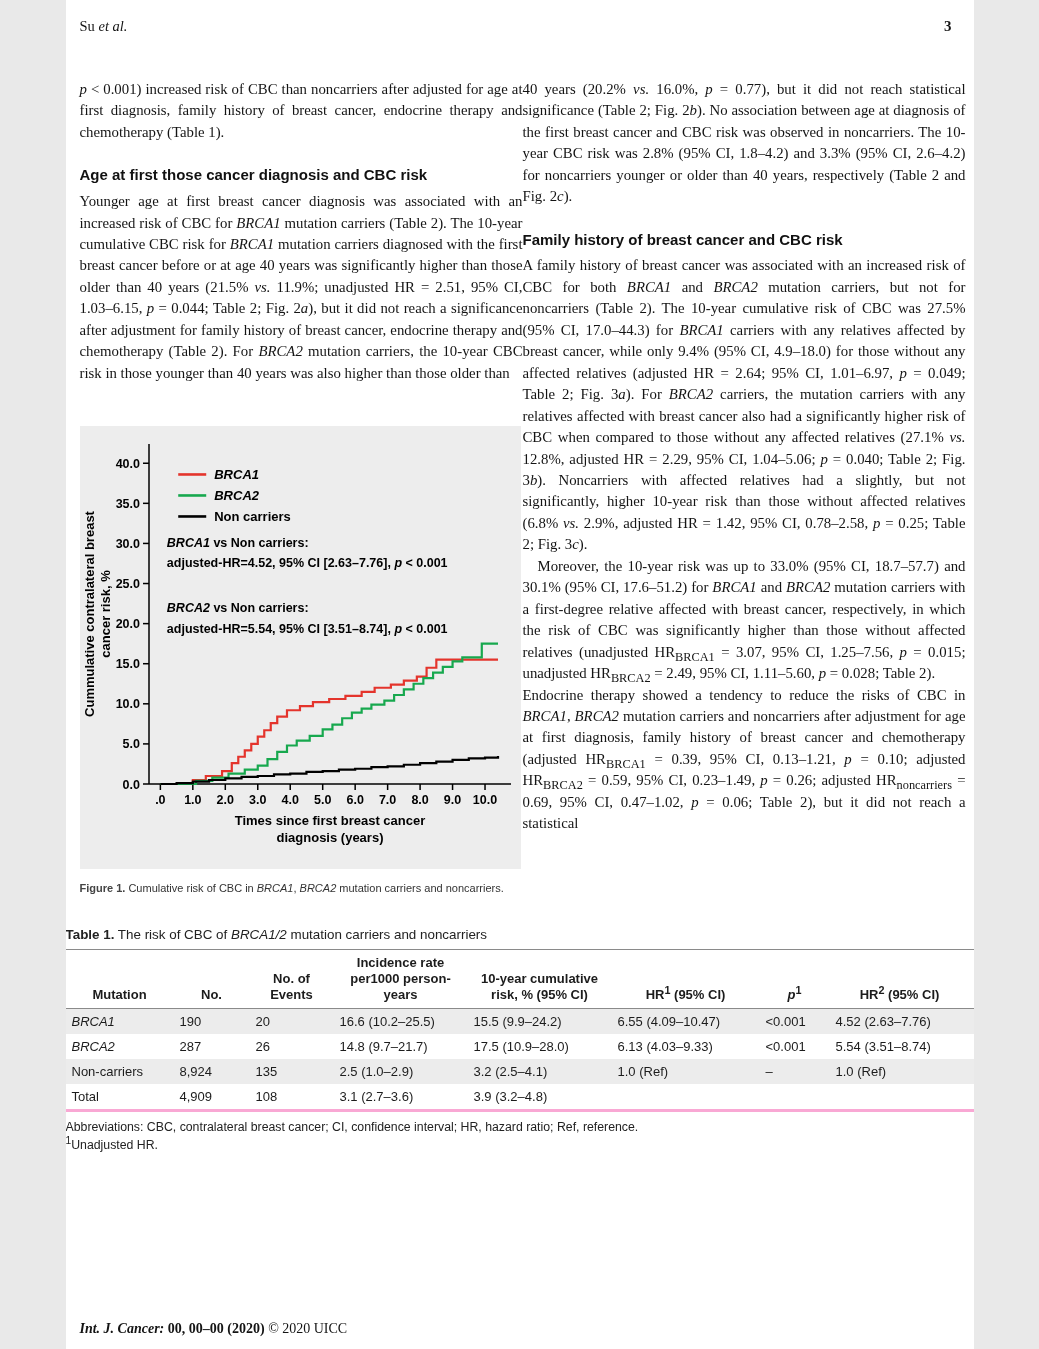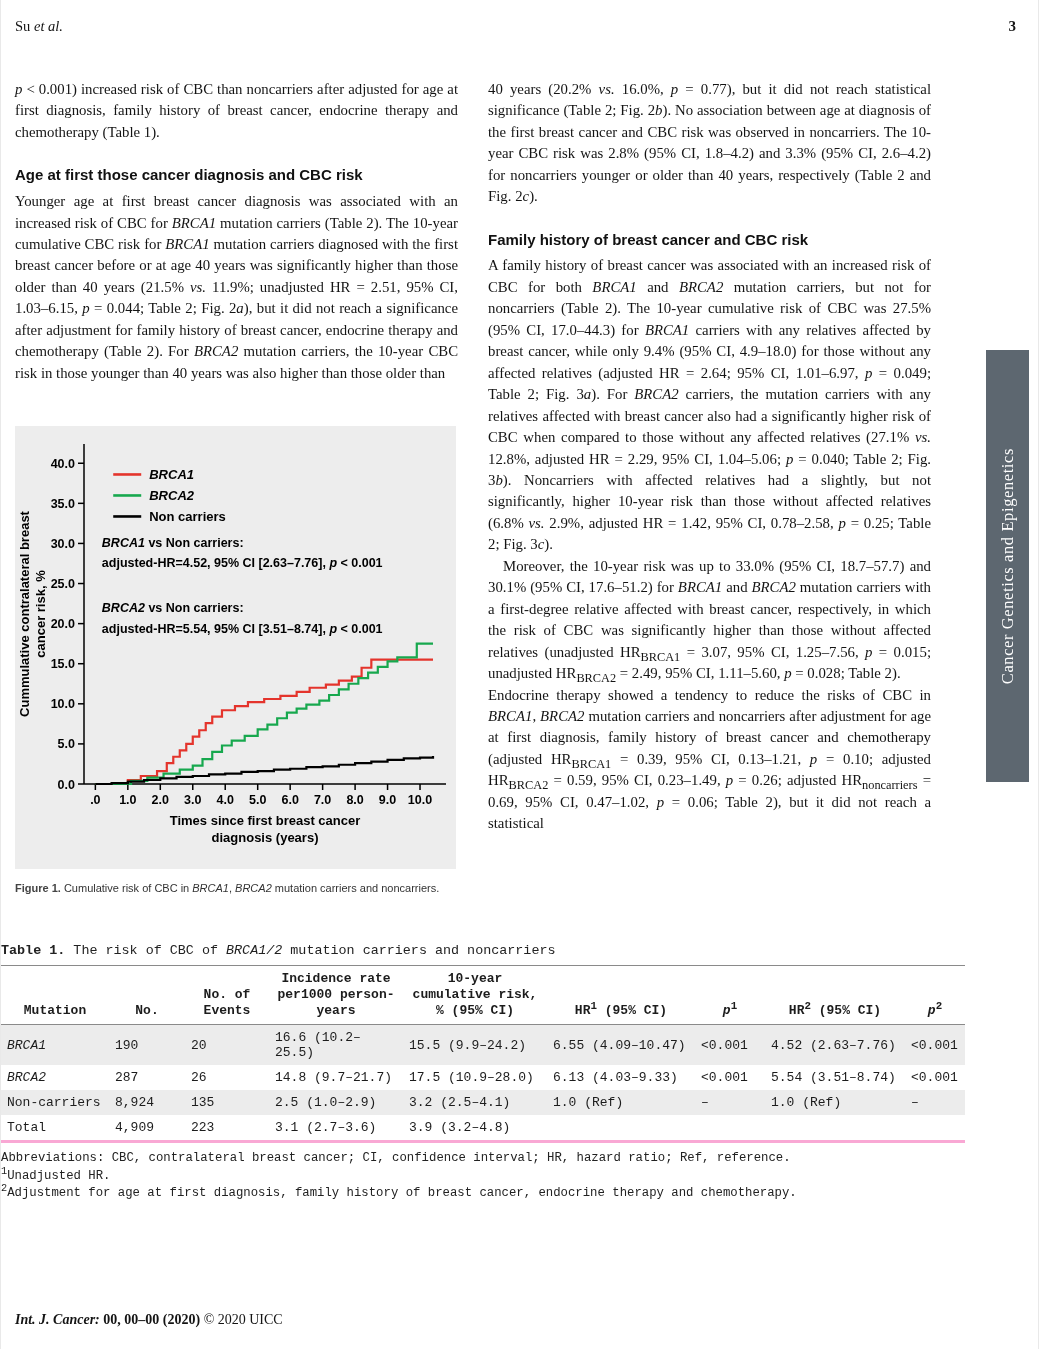--- a/index.html
+++ b/index.html
@@ -1,48 +1,48 @@
 <!DOCTYPE html>
 <html><head>
 <meta charset="utf-8">
 <style>
   html,body{margin:0;padding:0;background:#e9e9e9;}
-  .page{position:relative;width:1037px;height:1349px;background:#ffffff;margin:0 auto;
+  .page{position:relative;width:908px;height:1349px;background:#ffffff;margin:0 auto;
         font-family:"Liberation Serif",serif;color:#141414;overflow:hidden;}
   .header{display:flex;justify-content:space-between;align-items:flex-start;
           padding:18px 22px 0 14px;font-size:14.5px;}
   .header .pagenum{font-weight:bold;font-size:15px;}
-  .columns{display:flex;gap:30px;padding-left:14px;width:916px;margin-top:44px;align-items:flex-start;}
+  .columns{display:flex;padding-left:14px;width:916px;margin-top:44px;align-items:flex-start;}
   .col{width:443px;font-size:14.8px;line-height:1.45;text-align:justify;}
   .col p{margin:0;}
   .col p.indent{text-indent:15px;}
   h3{font-family:"Liberation Sans",sans-serif;font-size:15px;margin:21px 0 5px 0;text-align:left;color:#111;}
   .figure-panel{background:#ededed;margin:42px 0 0 0;padding:6px 1px 2px 1px;width:441px;box-sizing:border-box;}
   .figcap{font-family:"Liberation Sans",sans-serif;font-size:11px;line-height:1.45;
           color:#333;margin-top:12px !important;text-align:left !important;}
   .figcap .cap-label{color:#444;}
   
   .tick{font:bold 12.5px "Liberation Sans",sans-serif;fill:#000;}
   .axis-label{font:bold 13px "Liberation Sans",sans-serif;fill:#000;}
   .legend-label{font:bold 13px "Liberation Sans",sans-serif;fill:#000;}
   .annot{font:bold 12.5px "Liberation Sans",sans-serif;fill:#000;}
   
-  .table-section{width:916px;margin-top:46px;font-family:Liberation Mono, monospace;}
+  .table-section{width:916px;margin-top:30px;font-family:Liberation Sans, sans-serif;}
   .table-title{font-size:13.4px;margin-bottom:7px;color:#222;}
   table{border-collapse:collapse;width:916px;font-size:13px;color:#1c1c1c;table-layout:fixed;}
   thead th{text-align:center;vertical-align:bottom;font-weight:bold;
            border-top:1px solid #8a8a8a;border-bottom:1px solid #8a8a8a;padding:5px 6px;line-height:1.25;}
   tbody td{padding:5px 6px;}
   tbody tr.shade{background:#ececec;}
   tbody tr:last-child td{border-bottom:3px solid #f9a8d4;}
   .c0{width:96px}.c1{width:64px}.c2{width:72px}.c3{width:122px}.c4{width:132px}
   .c5{width:136px}.c6{width:58px}.c7{width:128px}.c8{width:48px}
   .footnotes{font-size:12.3px;line-height:1.42;margin-top:7px;color:#222;}
   .footnotes div{margin:0;}
-  .footer{position:absolute;left:14px;bottom:21px;font-size:14px;}
+  .footer{position:absolute;left:14px;bottom:12px;font-size:14px;}
   .footer .jn{font-weight:bold;font-style:italic;}
   .footer .iss{font-weight:bold;}
   .side-tab{position:absolute;left:985px;top:350px;width:43px;height:432px;
             display:flex;align-items:center;justify-content:center;}
   .side-tab span{writing-mode:vertical-rl;transform:rotate(180deg);color:#ffffff;
                  font-family:"Liberation Serif",serif;font-size:16.5px;letter-spacing:0.6px;white-space:nowrap;}
   sup,sub{line-height:0;}
 </style>
 </head>
 <body>
@@ -183,34 +183,33 @@
             <td class="c3">2.5 (1.0–2.9)</td>
             <td class="c4">3.2 (2.5–4.1)</td>
             <td class="c5">1.0 (Ref)</td>
             <td class="c6">–</td>
             <td class="c7">1.0 (Ref)</td>
             <td class="c8">–</td>
           </tr>
           <tr>
             <td class="c0">Total</td>
             <td class="c1">4,909</td>
-            <td class="c2">223</td>
+            <td class="c2">108</td>
             <td class="c3">3.1 (2.7–3.6)</td>
             <td class="c4">3.9 (3.2–4.8)</td>
             <td class="c5"></td>
             <td class="c6"></td>
             <td class="c7"></td>
             <td class="c8"></td>
           </tr>
         </tbody>
     </table>
     <div class="footnotes">
         <div>Abbreviations: CBC, contralateral breast cancer; CI, confidence interval; HR, hazard ratio; Ref, reference.</div>
         <div><sup>1</sup>Unadjusted HR.</div>
-        <div><sup>2</sup>Adjustment for age at first diagnosis, family history of breast cancer, endocrine therapy and chemotherapy.</div>
       </div>
   </div>
 
   <div class="footer">
     <span class="jn">Int. J. Cancer:</span>
     <span class="iss">00, 00–00 (2020)</span>
     <span>© 2020 UICC</span>
   </div>
 
   <div class="side-tab" style="background: rgb(93, 103, 112);">

